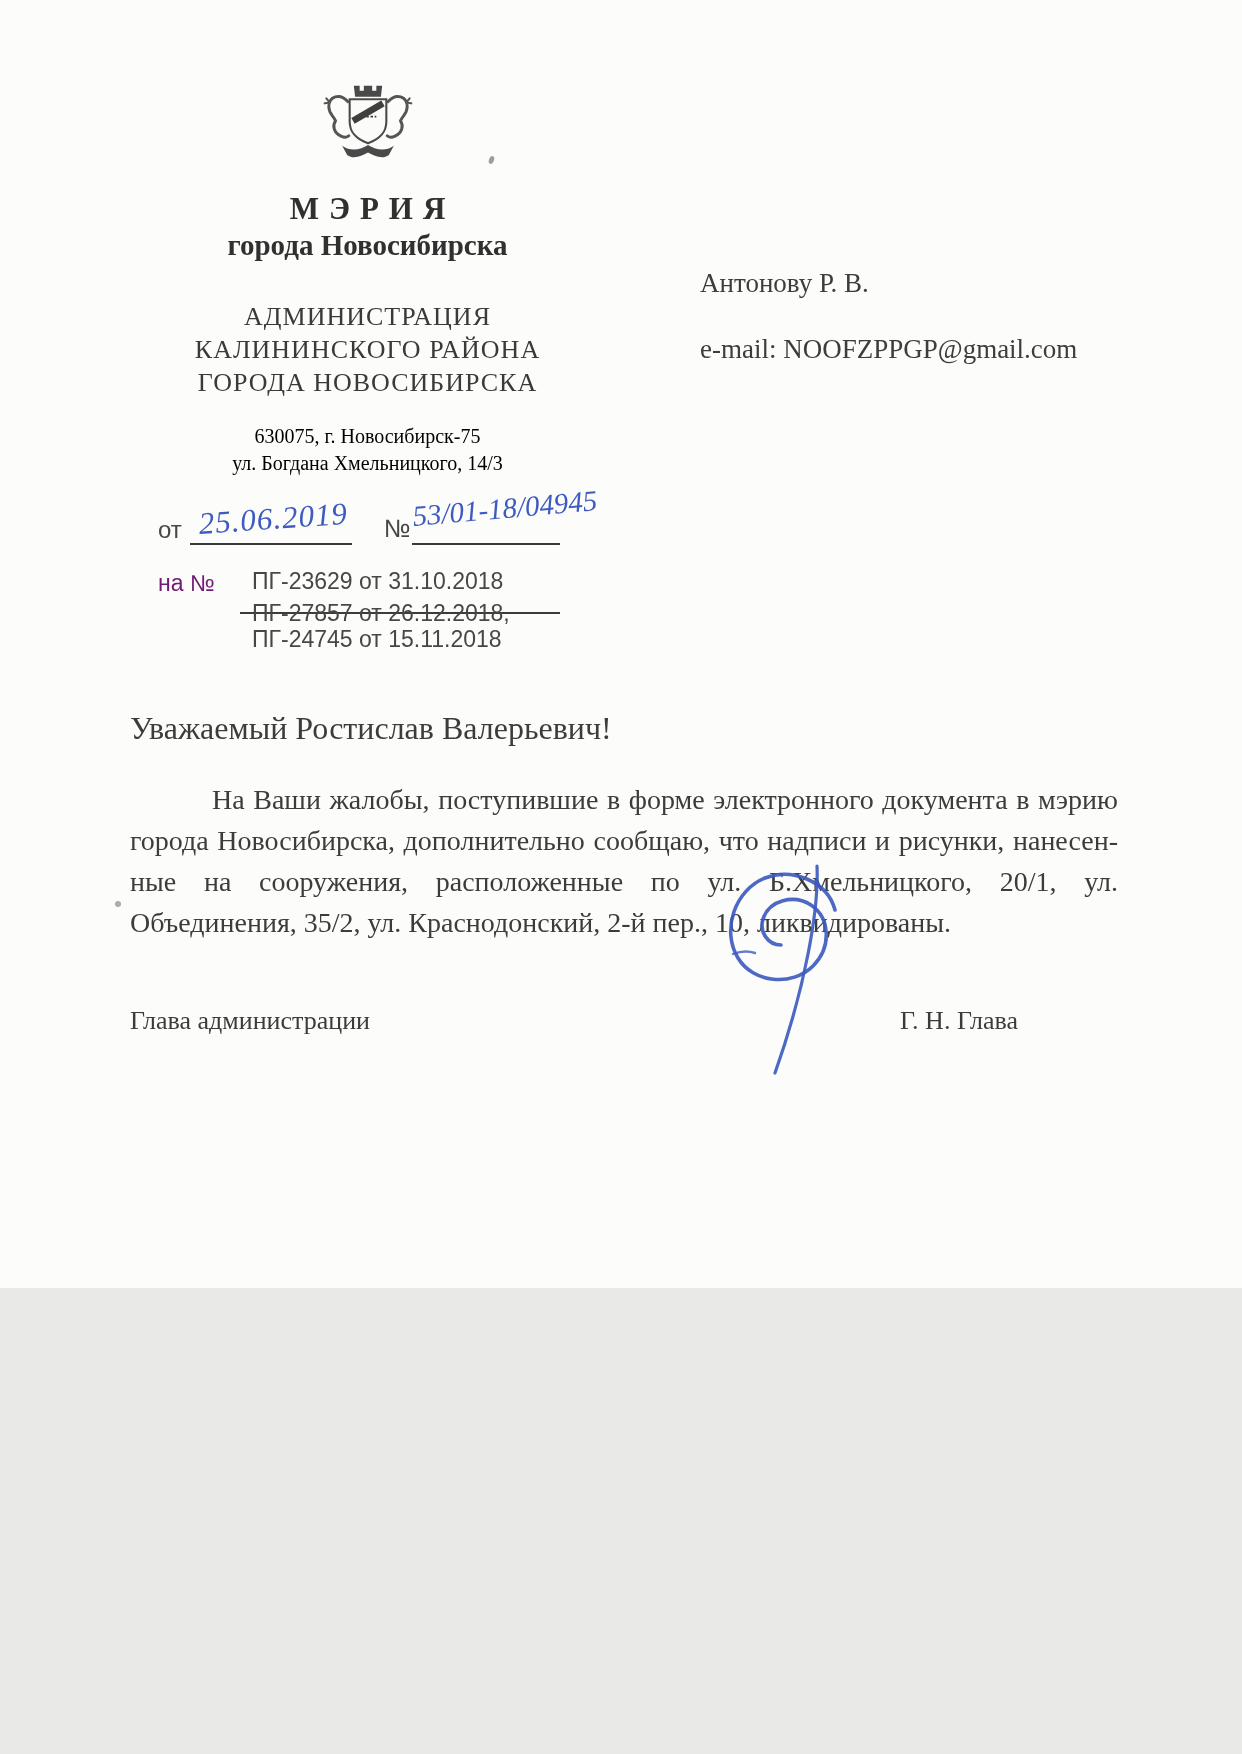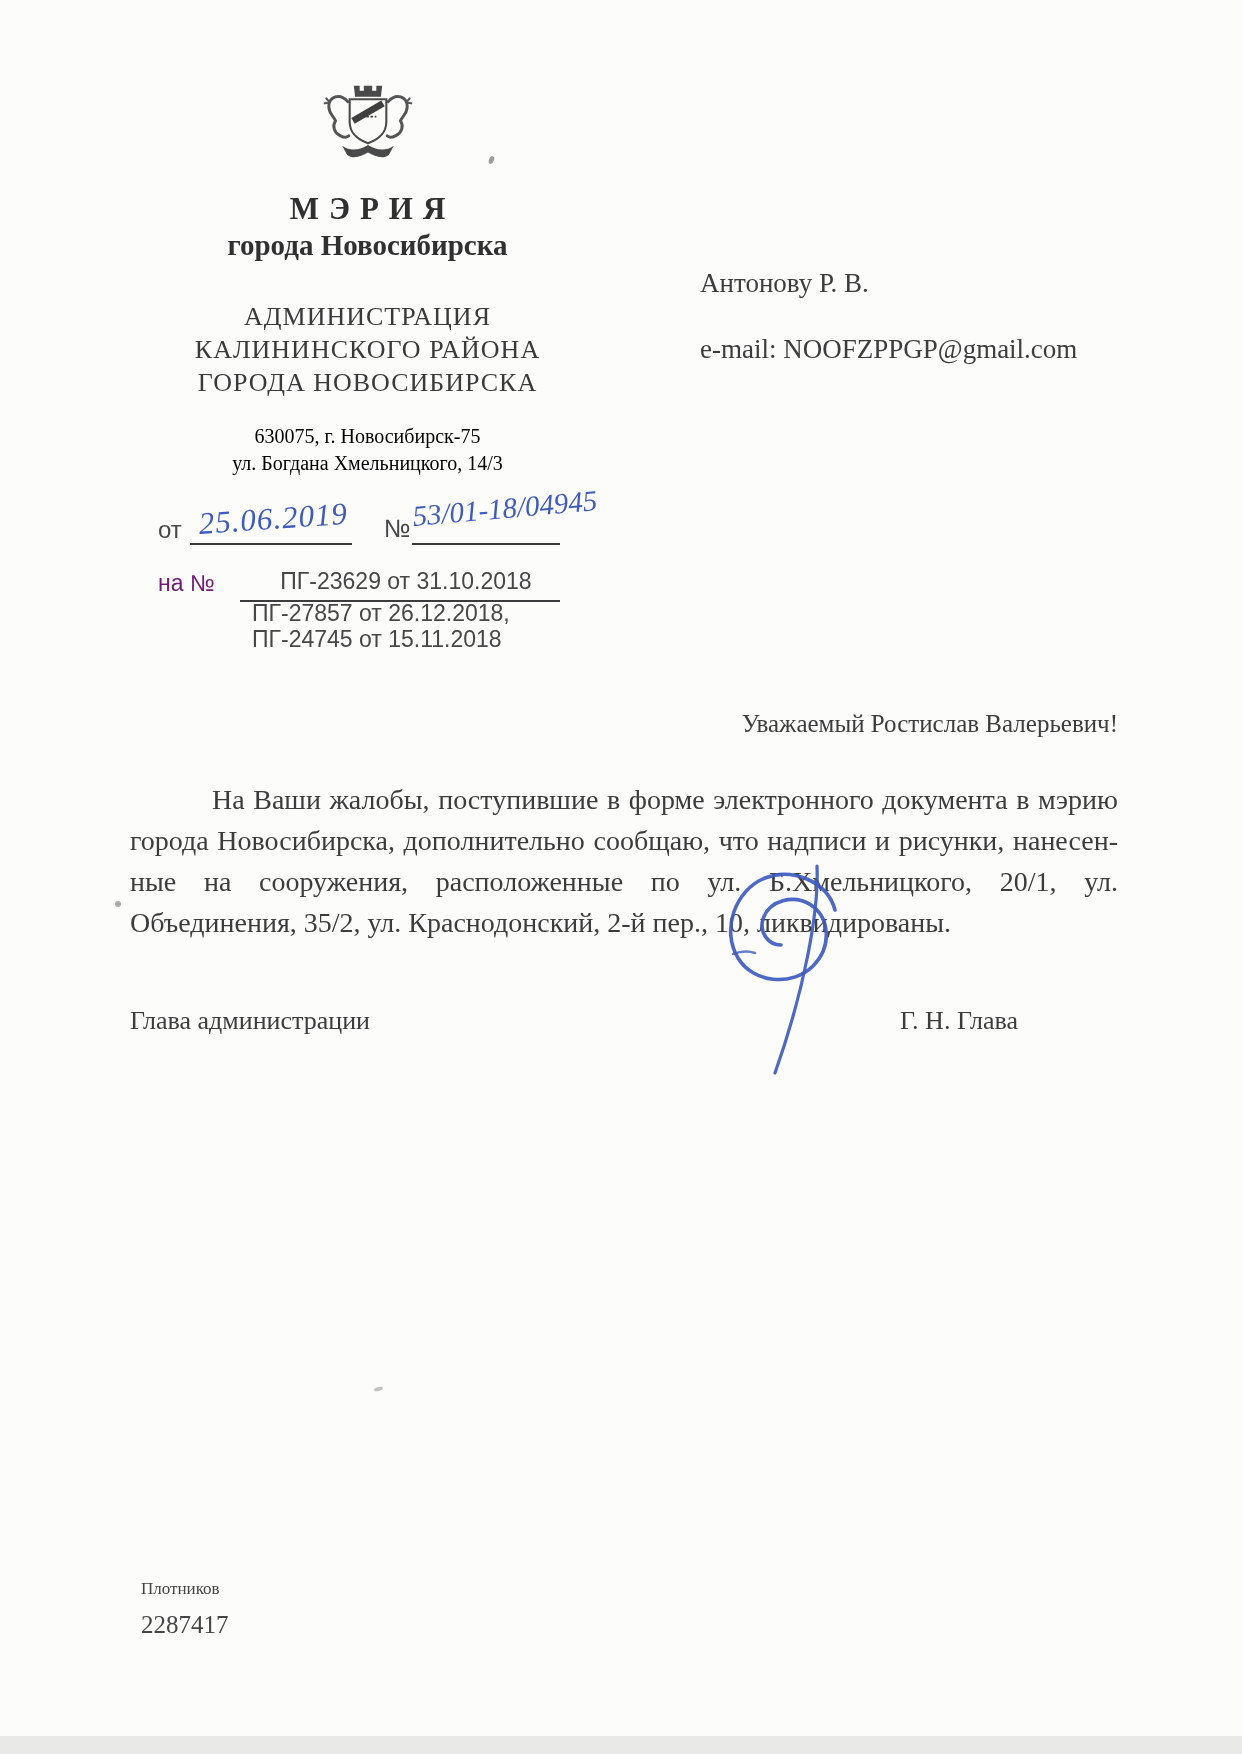--- a/index.html
+++ b/index.html
@@ -1,17 +1,17 @@
 <!DOCTYPE html>
 <html style="--ink-blue: #3e5bc0; --print-gray: #3c3c3c;"><head>
 <meta charset="utf-8">
 <style>
   html,body{margin:0;padding:0;background:#e9e9e7;}
   .page{
-    position:relative;width:1242px;height:1736px;margin:0 auto;
+    position:relative;width:1242px;height:1288px;margin:0 auto;
     background:#fcfcfa;overflow:hidden;
     font-family:"Liberation Serif","DejaVu Serif",serif;
     color:#3d3d3d;
   }
   
   .letterhead{position:absolute;left:155px;top:82px;width:425px;text-align:center;}
   .crest{width:100px;height:86px;margin:0 auto;}
   .agency-title{
     margin-top:22px;font-size:31px;font-weight:bold;color:#303030;
     letter-spacing:10px;padding-left:10px;line-height:38px;
@@ -32,26 +32,26 @@
   .hw{
     position:absolute;font-style:italic;letter-spacing:1px;
     color:var(--ink-blue,#3e5bc0);white-space:nowrap;
   }
   .hw-date{left:200px;top:506px;font-size:31px;transform:rotate(-4deg);transform-origin:left bottom;}
   .hw-num{left:414px;top:500px;font-size:29px;letter-spacing:0;transform:rotate(-5deg);transform-origin:left bottom;}
   
   .reply-label{position:absolute;left:158px;top:570px;font-size:23px;color:#701a75;}
   .reply-l1{
     position:absolute;left:240px;top:568px;width:320px;box-sizing:border-box;
-    padding:0 0 5px 12px;border-bottom:2px solid #3c3c3c;font-size:23px;color:#474747;text-align:center;
+    padding:0 0 17px 12px;border-bottom:2px solid #3c3c3c;font-size:23px;color:#474747;
   }
   .reply-l2{position:absolute;left:252px;top:600px;font-size:23px;color:#474747;}
   .reply-l3{position:absolute;left:252px;top:626px;font-size:23px;color:#474747;}
   
-  .salutation{position:absolute;left:130px;top:710px;width:988px;text-align:right;font-size:25px;color:#3c3c3c;}
+  .salutation{position:absolute;left:130px;top:710px;width:988px;text-align:left;font-size:32px;color:#3c3c3c;}
   .para{position:absolute;left:130px;top:779px;width:988px;font-size:28px;line-height:41px;color:#3c3c3c;}
   .pl{text-align:justify;text-align-last:justify;}
   .pl-first{text-indent:82px;}
   .pl-last{text-align:left;text-align-last:left;}
   
   .sig-title{position:absolute;left:130px;top:1006px;font-size:26px;color:#3c3c3c;}
   .sig-name{position:absolute;left:900px;top:1006px;font-size:26px;color:#3c3c3c;}
   .sig-svg{position:absolute;left:693px;top:858px;width:165px;height:235px;}
   
   .exec-name{position:absolute;left:141px;top:1579px;font-size:17px;color:#454545;}

